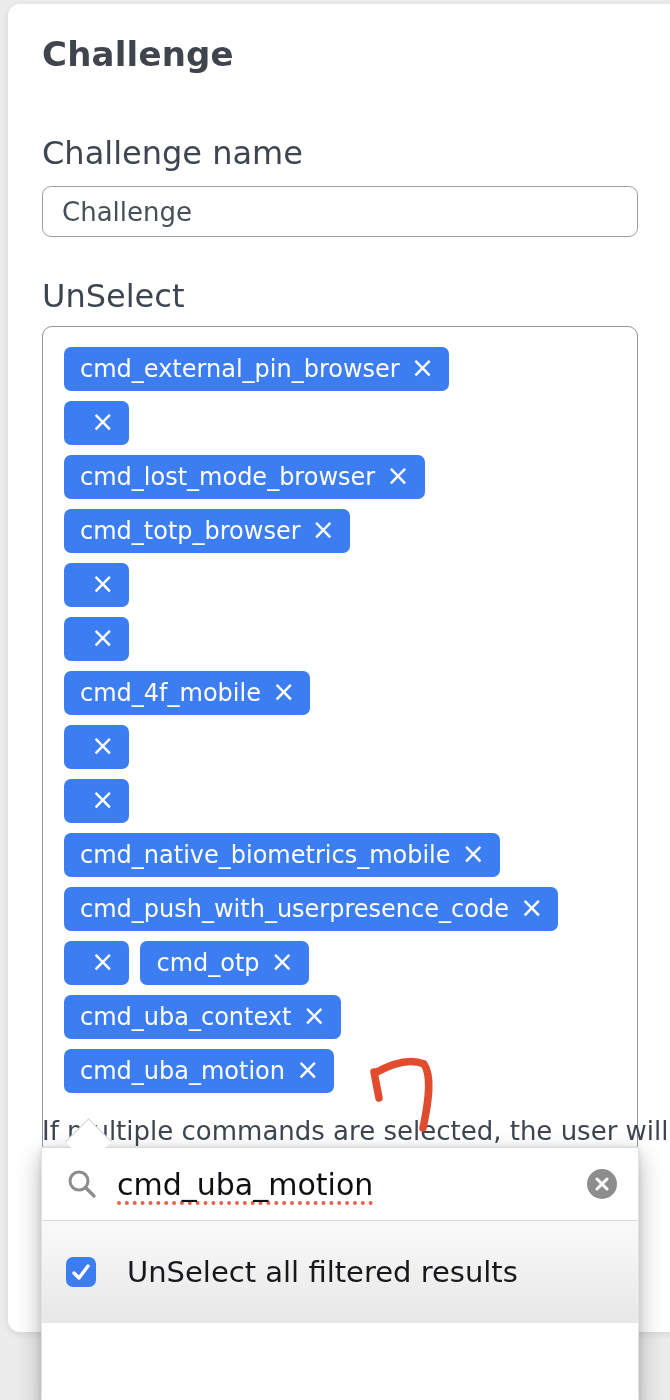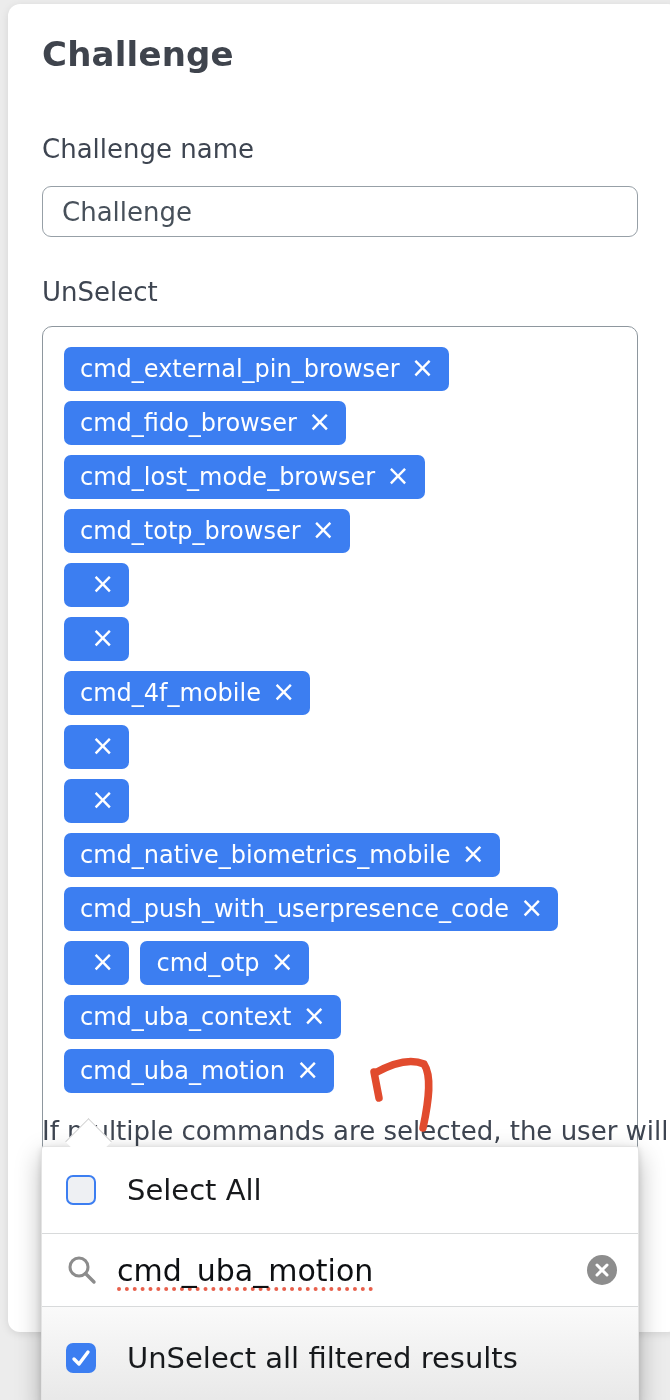--- a/index.html
+++ b/index.html
@@ -12,21 +12,21 @@
     position:absolute;left:8px;top:4px;width:672px;height:1328px;
     background:#ffffff;border-radius:12px;
     box-shadow:0 2px 8px rgba(0,0,0,0.10);
   }
   .page-title{
     position:absolute;left:42px;top:34px;
     font-size:34px;font-weight:700;color:#3f444d;letter-spacing:0.2px;
   }
   .field-label{
     position:absolute;left:42px;
-    font-size:26px;color:#3e4551;
+    font-size:32px;color:#3e4551;
   }
   .label-name{top:134px;}
   .label-commands{top:277px;}
   .name-input{
     position:absolute;left:42px;top:186px;width:596px;height:51px;
     box-sizing:border-box;border:1.5px solid #97a0a7;border-radius:9px;
     padding:0 0 0 19px;font-size:26px;color:#47505a;background:#fff;
     font-family:inherit;outline:none;
   }
   .commands-box{
@@ -112,21 +112,20 @@
 <div class="commands-box">
   <div id="chips-container">
       <div class="chip-row">
         <span class="chip">
           <span>cmd_external_pin_browser</span>
           <span class="chip-x">×</span>
         </span>
       </div>
       <div class="chip-row">
         <span class="chip">
-          <span>cmd_fido_browser</span>
           <span class="chip-x">×</span>
         </span>
       </div>
       <div class="chip-row">
         <span class="chip">
           <span>cmd_lost_mode_browser</span>
           <span class="chip-x">×</span>
         </span>
       </div>
       <div class="chip-row">
@@ -200,24 +199,20 @@
 <div class="helper-text">If multiple commands are selected, the user will</div>
 
 <svg class="arrow-svg" width="104" height="104" viewBox="0 0 104 104">
   <path d="M 85 90 C 91 62, 94 38, 86 26 C 72 20, 53 26, 37 35" fill="none" stroke="#e14b2e" stroke-width="7.5" stroke-linecap="round"></path>
   <path d="M 36 34 L 41 60" fill="none" stroke="#e14b2e" stroke-width="7.5" stroke-linecap="round"></path>
 </svg>
 
 <div class="caret"></div>
 
 <div class="popover">
-  <div class="pop-row row-select-all">
-    <div class="checkbox unchecked"></div>
-    <div class="pop-label">Select All</div>
-  </div>
   <div class="pop-divider"></div>
   <div class="pop-row row-search">
     <span class="search-icon-wrap">
       <svg width="32" height="32" viewBox="0 0 32 32">
         <circle cx="13" cy="13" r="9" fill="none" stroke="#8c8c8c" stroke-width="3"></circle>
         <line x1="19.5" y1="19.5" x2="28" y2="28" stroke="#8c8c8c" stroke-width="3.4" stroke-linecap="round"></line>
       </svg>
     </span>
     <span class="search-text">cmd_uba_motion</span>
     <span class="clear-btn">

